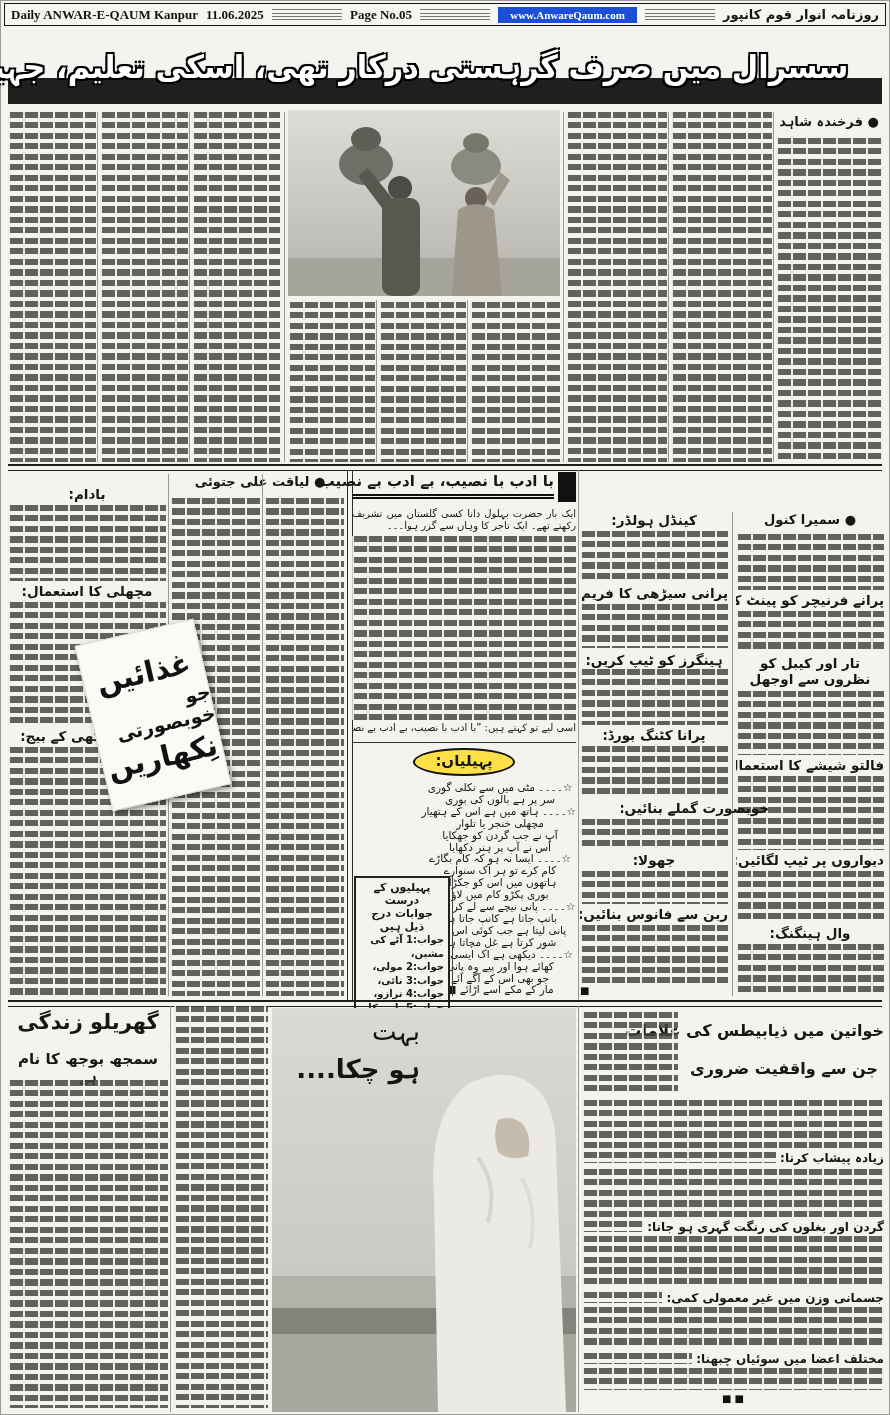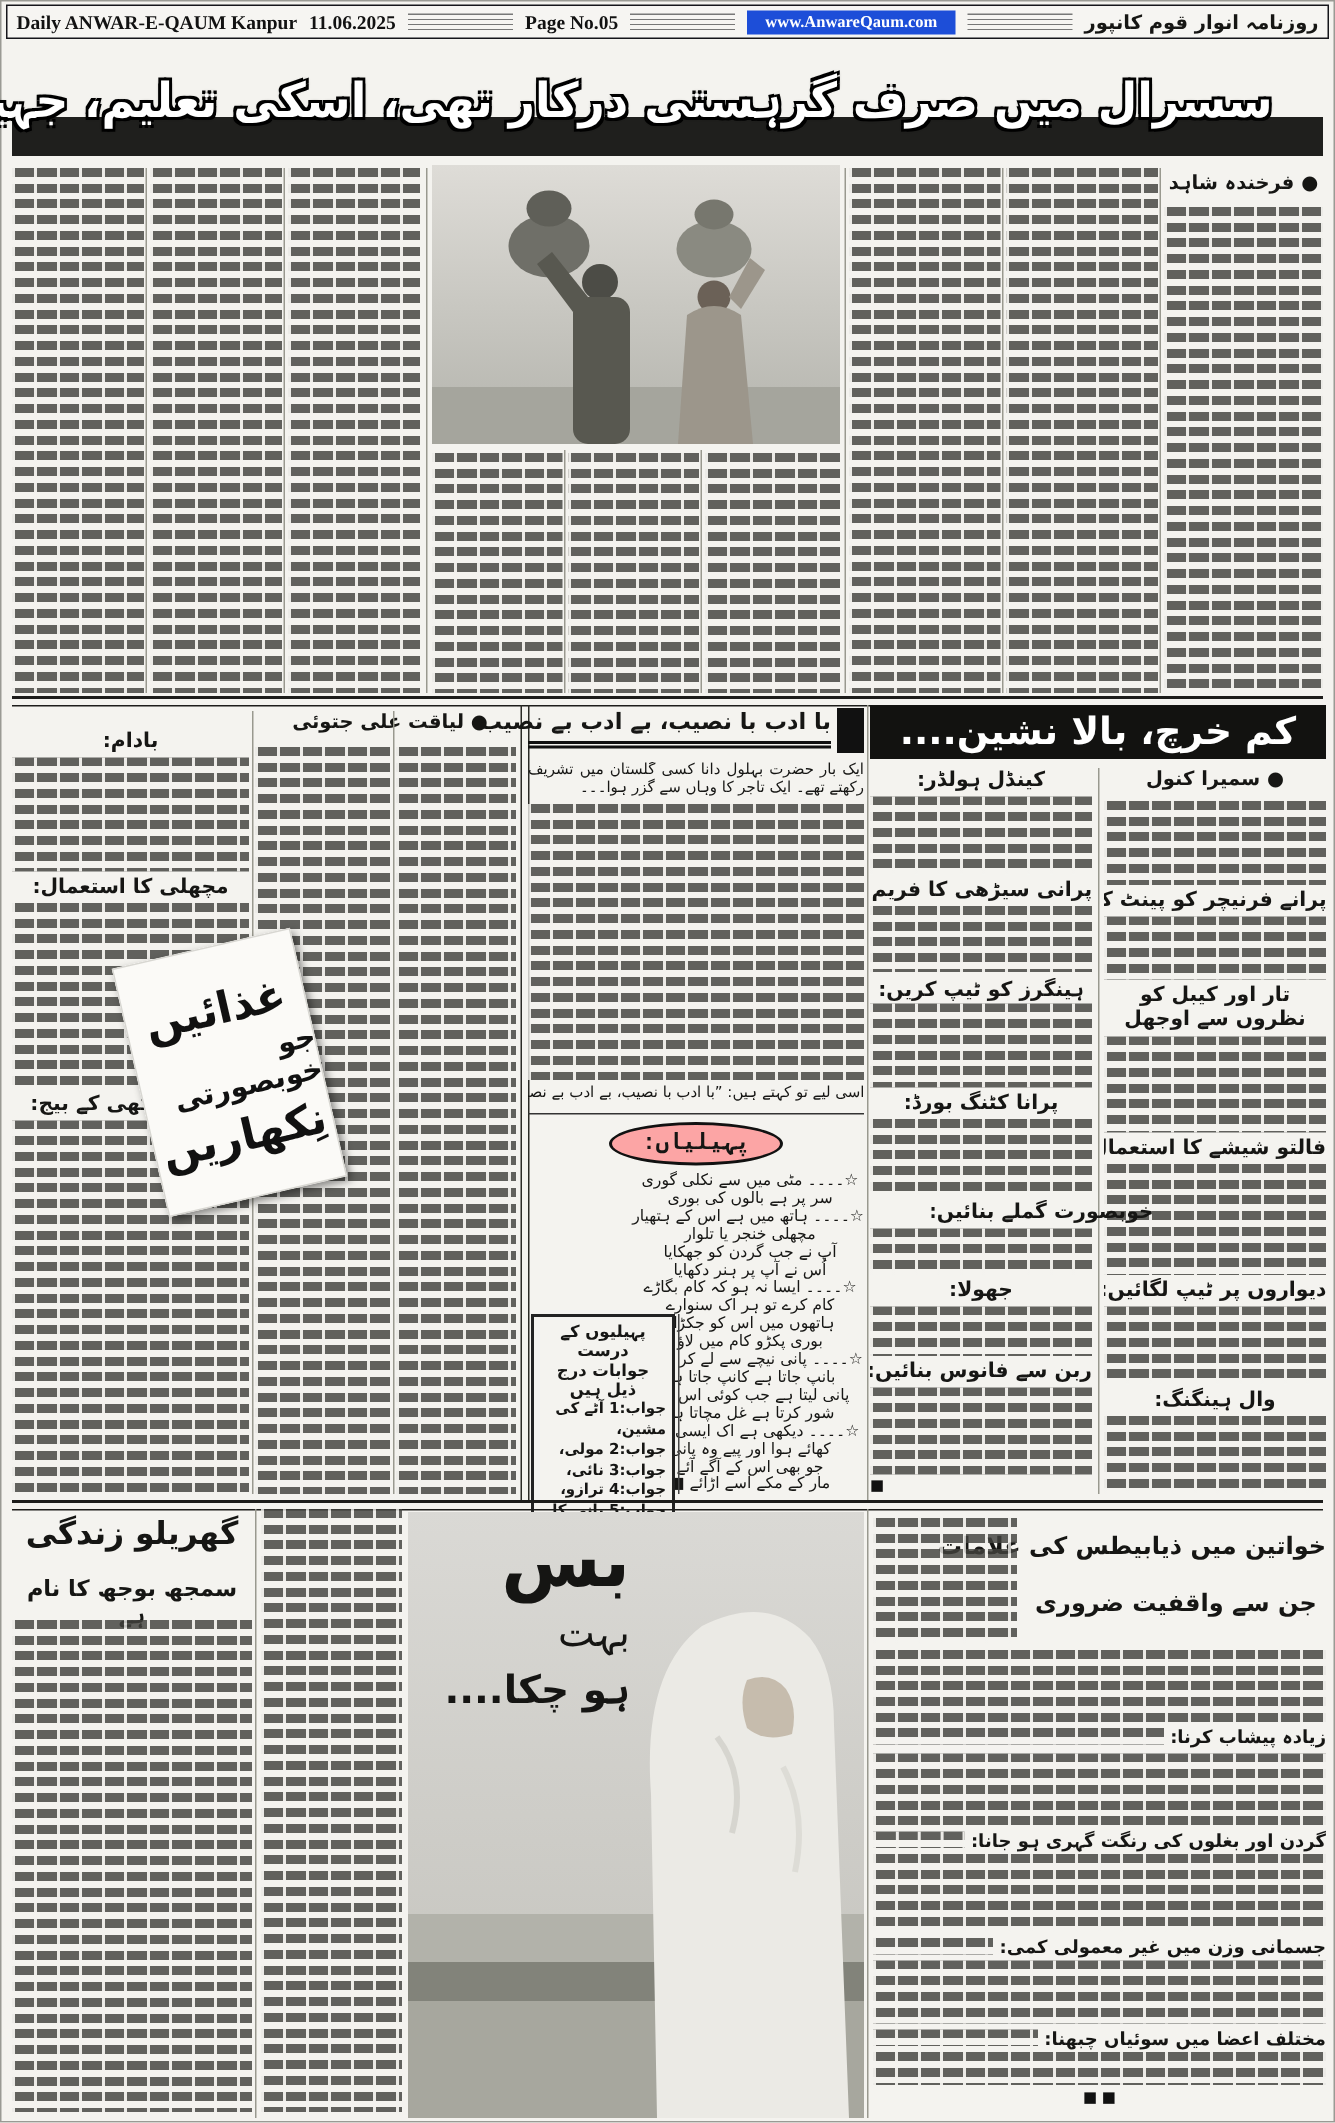--- a/index.html
+++ b/index.html
@@ -27,21 +27,21 @@
   .mainbar{left:8px;top:78px;width:874px;height:26px;background:#1f1f1d;}
   .mainhl{left:8px;top:28px;width:874px;height:78px;line-height:78px;text-align:center;z-index:3;
           font-size:32px;font-weight:bold;color:#fff;white-space:nowrap;
           text-shadow:-2px -2px 0 #000,2px -2px 0 #000,-2px 2px 0 #000,2px 2px 0 #000,0 0 3px #000;}
   .mainhl span{display:inline-block;transform:scaleX(.95);}
   .byline{font-weight:bold;font-size:13px;text-align:center;}
   .sub{font-weight:bold;font-size:13.5px;text-align:center;line-height:16px;white-space:nowrap;overflow:hidden;}
   .barhead{background:#121210;color:#fff;font-weight:bold;text-align:center;}
   .dblul{border-bottom:5px double #111;}
   .oval{display:inline-block;border:2px solid #111;border-radius:50%;padding:2px 20px 4px 20px;
-        font-weight:bold;font-size:15px;background:#fca5a5;font-family:Liberation Mono, monospace;}
+        font-weight:bold;font-size:15px;background:#fde047;}
   .riddle{font-size:10.5px;line-height:11.9px;text-align:center;white-space:nowrap;}
   .ansbox{border:2px solid #222;background:#f4f3ef;padding:3px 4px;}
   .anst{font-weight:bold;font-size:11px;text-align:center;line-height:13px;}
   .ansl{font-size:10px;line-height:13.5px;text-align:right;font-weight:bold;}
   .card{left:92px;top:630px;width:122px;height:170px;background:#fbfaf7;z-index:5;
         transform:rotate(-13deg);box-shadow:2px 3px 6px rgba(0,0,0,.45), inset 0 0 0 1px #d8d7d2;
         display:flex;flex-direction:column;justify-content:center;align-items:center;gap:4px;}
   .card div{font-weight:bold;color:#111;}
   .flexrow{display:flex;direction:rtl;gap:4px;align-items:center;}
   .flexrow .lbl{font-weight:bold;font-size:12px;white-space:nowrap;}
@@ -163,21 +163,20 @@
     <div class="ansl">جواب:1 آٹے کی مشین،</div>
     <div class="ansl">جواب:2 مولی،</div>
     <div class="ansl">جواب:3 نائی،</div>
     <div class="ansl">جواب:4 ترازو،</div>
     <div class="ansl">جواب:5 پانی کا پمپ،</div>
     <div class="ansl">جواب:6 موٹر کار</div>
   </div>
   <div class="vr" style="left:452px;top:876px;height:120px;background:#444;"></div>
   <div class="vr" style="left:578px;top:470px;height:530px;"></div>
 
-  <div class="abs barhead ur" style="left:580px;top:470px;width:304px;height:36px;line-height:36px;font-size:25px;">کم خرچ، بالا نشین....</div>
   <div class="abs ur byline" style="left:736px;top:512px;width:148px;">● سمیرا کنول</div>
   <div class="tx" style="left:736px;top:534px;width:148px;height:56px;"></div>
   <div class="abs ur sub" style="left:736px;top:592px;width:148px;">پرانے فرنیچر کو پینٹ کریں:</div>
   <div class="tx" style="left:736px;top:611px;width:148px;height:42px;"></div>
   <div class="abs ur sub" style="left:736px;top:655px;width:148px;height:32px;white-space:normal;">تار اور کیبل کو نظروں سے اوجھل رکھیں:</div>
   <div class="tx" style="left:736px;top:691px;width:148px;height:64px;"></div>
   <div class="abs ur sub" style="left:736px;top:757px;width:148px;">فالتو شیشے کا استعمال:</div>
   <div class="tx" style="left:736px;top:776px;width:148px;height:74px;"></div>
   <div class="abs ur sub" style="left:736px;top:852px;width:148px;">دیواروں پر ٹیپ لگائیں:</div>
   <div class="tx" style="left:736px;top:871px;width:148px;height:52px;"></div>
@@ -218,21 +217,20 @@
     <rect width="304" height="404" fill="url(#sky2)"></rect>
     <rect y="268" width="304" height="36" fill="#b2b2aa"></rect>
     <rect y="300" width="304" height="28" fill="#82837a"></rect>
     <rect y="326" width="304" height="78" fill="#a7a79e"></rect>
     <path d="M196,76 q44,-22 72,8 q16,20 16,58 l10,262 h-128 l-4,-216 q-6,-82 34,-112 z" fill="#ebeae5"></path>
     <path d="M226,112 q16,-6 26,6 q8,12 4,30 q-18,6 -30,-4 q-6,-18 0,-32 z" fill="#c6bcad"></path>
     <path d="M206,150 q20,26 10,64" stroke="#d6d5cf" stroke-width="4" fill="none"></path>
     <path d="M250,170 q16,30 8,70" stroke="#dddcd6" stroke-width="4" fill="none"></path>
   </svg>
   <div class="abs ur" style="left:280px;top:1012px;width:140px;text-align:right;color:#151513;">
-    <div style="font-size:48px;font-weight:bold;line-height:58px;">بس</div>
     <div style="font-size:26px;font-weight:normal;line-height:38px;">بہت</div>
     <div style="font-size:26px;font-weight:bold;line-height:38px;">ہو چکا....</div>
   </div>
   <div class="vr" style="left:578px;top:1006px;height:406px;"></div>
 
   <div class="abs ur" style="left:684px;top:1012px;width:200px;text-align:center;font-weight:bold;">
     <div style="font-size:16px;line-height:38px;white-space:nowrap;">خواتین میں ذیابیطس کی علامات</div>
     <div style="font-size:16px;line-height:38px;white-space:nowrap;">جن سے واقفیت ضروری</div>
   </div>
   <div class="tx" style="left:582px;top:1012px;width:96px;height:84px;"></div>

